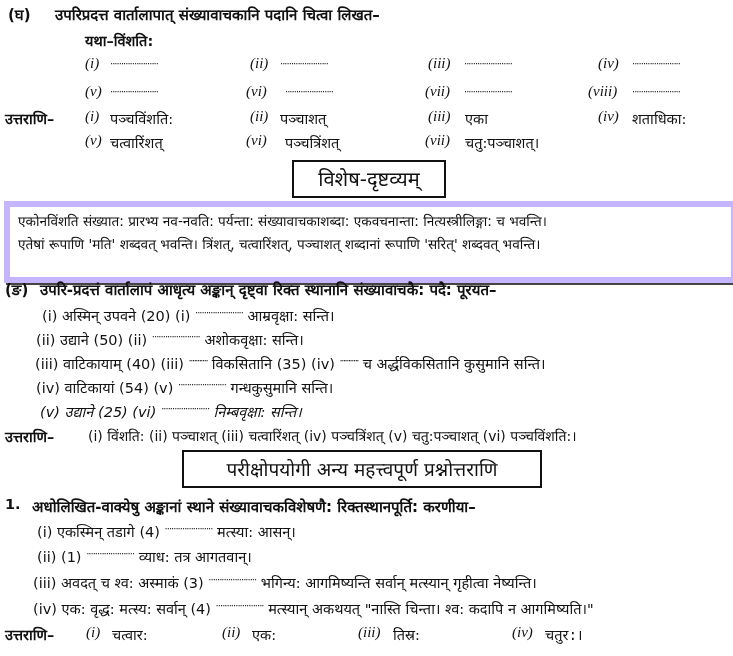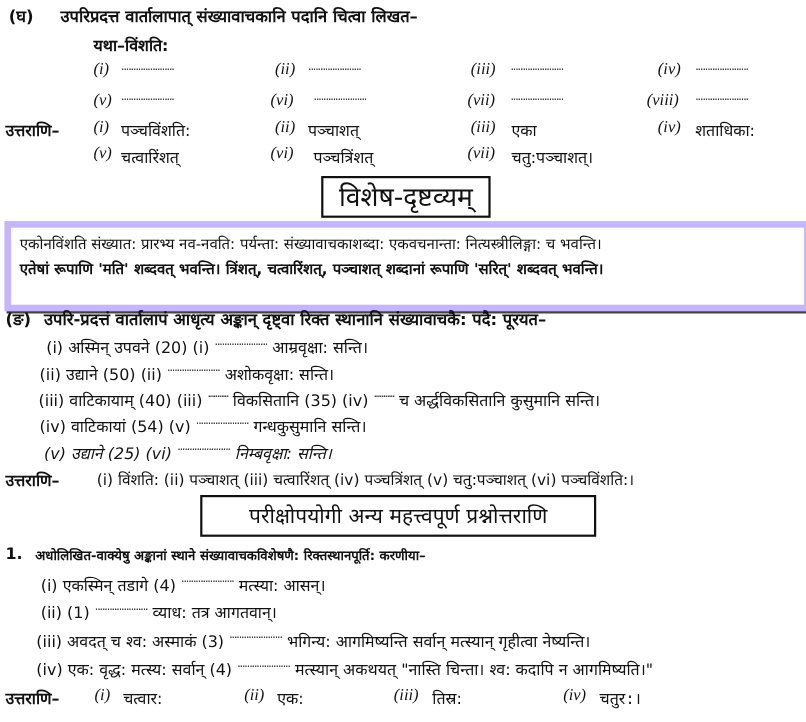--- a/index.html
+++ b/index.html
@@ -7,21 +7,21 @@
     width: 733px; height: 656px; position: relative; overflow: hidden;
     font-family: "DejaVu Sans", sans-serif; color: #111;
     font-size: 14.5px;
   }
   .abs { position: absolute; white-space: nowrap; }
   .bold { font-weight: bold; }
   .rn { font-family: "Liberation Serif", "DejaVu Serif", serif; font-style: italic; font-size: 15px; }
   .dots { letter-spacing: -1px; font-size: 10px; vertical-align: 5px; color: #222; }
   .box-title {
     position: absolute; border: 2px solid #111; background: #fff;
-    font-size: 24px; text-align: center; line-height: 34px;
+    font-size: 20px; text-align: center; line-height: 34px;
   }
   .note-box {
     position: absolute; left: 4px; top: 201px; width: 721px; height: 70px;
     border: 6px solid #c4b5fd; box-shadow: 2px 2px 0 #444;
   }
   .note-line { position: absolute; left: 8px; white-space: nowrap; font-size: 13.6px; }
 </style>
 </head>
 <body>
 
@@ -62,21 +62,21 @@
   <span class="abs" style="left:110px;top:132px;">चत्वारिंशत्</span>
   <span class="abs rn" style="left:246px;top:132px;">(vi)</span>
   <span class="abs" style="left:285px;top:132px;font-family:Liberation Mono, monospace;">पञ्चत्रिंशत्</span>
   <span class="abs rn" style="left:425px;top:132px;">(vii)</span>
   <span class="abs" style="left:465px;top:132px;">चतु:पञ्चाशत्।</span>
 </div>
 
 <div class="box-title" style="left:292px;top:160px;width:150px;height:34px;">विशेष-दृष्टव्यम्</div>
 <div class="note-box">
   <div class="note-line" style="top:4px;">एकोनविंशति संख्यात: प्रारभ्य नव-नवति: पर्यन्ता: संख्यावाचकाशब्दा: एकवचनान्ता: नित्यस्त्रीलिङ्गा: च भवन्ति।</div>
-  <div class="note-line" style="top:27px;font-weight:bold;">एतेषां रूपाणि 'मति' शब्दवत् भवन्ति। त्रिंशत्, चत्वारिंशत्, पञ्चाशत् शब्दानां रूपाणि 'सरित्' शब्दवत् भवन्ति।</div>
+  <div class="note-line" style="top:27px;">एतेषां रूपाणि 'मति' शब्दवत् भवन्ति। त्रिंशत्, चत्वारिंशत्, पञ्चाशत् शब्दानां रूपाणि 'सरित्' शब्दवत् भवन्ति।</div>
 </div>
 
 <div>
   <span class="abs bold" style="left:5px;top:279px;font-size:15px;">(ङ)</span>
   <span class="abs bold" style="left:40px;top:279px;font-size:15px;">उपरि-प्रदत्तं वार्तालापं आधृत्य अङ्कान् दृष्ट्वा रिक्त स्थानानि संख्यावाचकै: पदै: पूरयत–</span>
 
   <div class="abs" style="left:42px;top:305px;">
     <span>(i) अस्मिन् उपवने (20) (i)</span>
     <span class="dots">······················</span>
     <span>आम्रवृक्षा: सन्ति।</span>
@@ -105,21 +105,21 @@
   </div>
 
   <span class="abs bold" style="left:5px;top:426px;">उत्तराणि–</span>
   <span class="abs" style="left:88px;top:426px;font-size:14px;">(i) विंशति: (ii) पञ्चाशत् (iii) चत्वारिंशत् (iv) पञ्चत्रिंशत् (v) चतु:पञ्चाशत् (vi) पञ्चविंशति:।</span>
 </div>
 
 <div class="box-title" style="left:182px;top:450px;width:356px;height:34px;font-size:19px;">परीक्षोपयोगी अन्य महत्त्वपूर्ण प्रश्नोत्तराणि</div>
 
 <div>
   <span class="abs bold" style="left:5px;top:496px;">1.</span>
-  <span class="abs bold" style="left:32px;top:496px;font-size:12px;">अधोलिखित-वाक्येषु अङ्कानां स्थाने संख्यावाचकविशेषणै: रिक्तस्थानपूर्ति: करणीया–</span>
+  <span class="abs bold" style="left:32px;top:496px;font-size:15px;">अधोलिखित-वाक्येषु अङ्कानां स्थाने संख्यावाचकविशेषणै: रिक्तस्थानपूर्ति: करणीया–</span>
 
   <div class="abs" style="left:37px;top:521px;">
     <span>(i) एकस्मिन् तडागे (4)</span>
     <span class="dots">······················</span>
     <span>मत्स्या: आसन्।</span>
   </div>
   <div class="abs" style="left:37px;top:546px;">
     <span>(ii) (1)</span>
     <span class="dots">······················</span>
     <span>व्याध: तत्र आगतवान्।</span>

